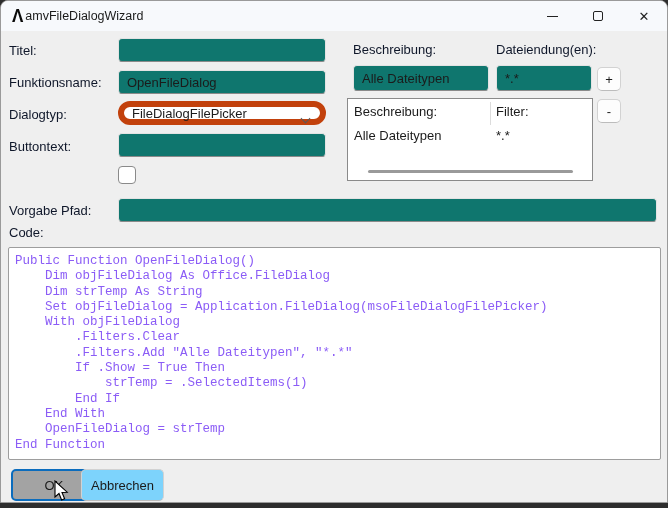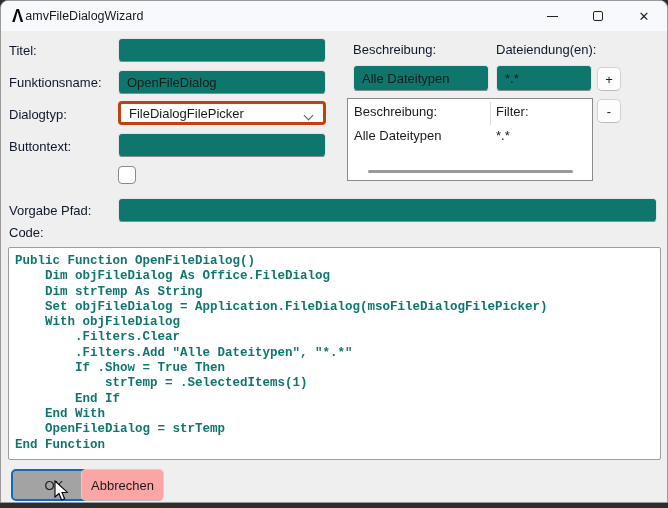--- a/index.html
+++ b/index.html
@@ -20,22 +20,22 @@
   .glyph-min { width:11px; height:1px; background:#222; display:block; }
   .glyph-max { width:10px; height:10px; border:1.2px solid #222; border-radius:2px; display:block; }
   .glyph-close { font-size:13px; line-height:1; }
   
   .lbl { position:absolute; font-size:13px; color:#0f172a; white-space:nowrap; }
   
   .tb { position:absolute; background:#0f766e; border:1px solid #e3e3e3;
         border-bottom:1px solid #8a8a8a; border-radius:4px; font-size:13px;
         color:#1b1b1b; padding:0 8px; display:flex; align-items:center;
         font-family:"Liberation Sans", sans-serif; }
-  .combo { position:absolute; background:#fff; border:3px solid #c2410c;
-           border-radius:4px; font-size:13px; color:#1b1b1b; padding:0 8px;
+  .combo { position:absolute; background:#fff; border:6px solid #c2410c;
+           border-radius:12px; font-size:13px; color:#1b1b1b; padding:0 8px;
            display:flex; align-items:center; }
   .chev { position:absolute; right:11px; top:8px; width:7px; height:7px;
           border-right:1.4px solid #5a5a5a; border-bottom:1.4px solid #5a5a5a;
           transform:rotate(45deg); }
   .checkbox { position:absolute; width:18px; height:18px; background:#fff;
               border:1px solid #8a8a8a; border-radius:4px; }
   
   .small-btn { position:absolute; width:24px; height:24px; background:#fdfdfd;
                border:1px solid #d2d2d2; border-bottom-color:#bcbcbc;
                border-radius:5px; font-size:13px; color:#1b1b1b;
@@ -45,27 +45,27 @@
   .list-hdr { position:absolute; top:5px; font-size:13px; color:#1b1b1b; }
   .col-sep { position:absolute; left:142px; top:3px; width:1px; height:23px; background:#dcdcdc; }
   .list-cell { position:absolute; top:29px; font-size:13px; color:#1b1b1b; }
   .hscroll-thumb { position:absolute; left:20px; top:71px; width:205px; height:3px;
                    background:#9a9a9a; border-radius:2px; }
   
   .codebox { position:absolute; left:7px; top:246px; width:653px; height:213px;
              background:#fff; border:1px solid #9d9d9d; border-radius:2px;
              overflow:hidden; }
   .codebox pre { font-family:"Liberation Mono", monospace; font-size:12.5px;
-                 line-height:15.3px; color:#0f766e; padding:6px 0 0 6px;font-weight:bold; }
+                 line-height:15.3px; color:#8b5cf6; padding:6px 0 0 6px; }
   
   .btn { position:absolute; top:468px; height:32px; border-radius:5px;
          font-size:13px; color:#1b1b1b; display:flex; align-items:center;
          justify-content:center; }
   .btn-ok { left:10px; width:86px; background:#a3a3a3; border:2px solid #0b6cbd; }
-  .btn-cancel { left:80px; width:83px; background:#fca5a5; border:1px solid #d2d2d2;
+  .btn-cancel { left:80px; width:83px; background:#7dd3fc; border:1px solid #d2d2d2;
                 border-bottom-color:#bcbcbc; }
   .cursor { position:absolute; left:52px; top:479px; z-index:10; }
 </style>
 </head>
 <body>
 
 <div class="dialog">
 
   <div class="titlebar">
     <span class="app-icon">Λ</span>

